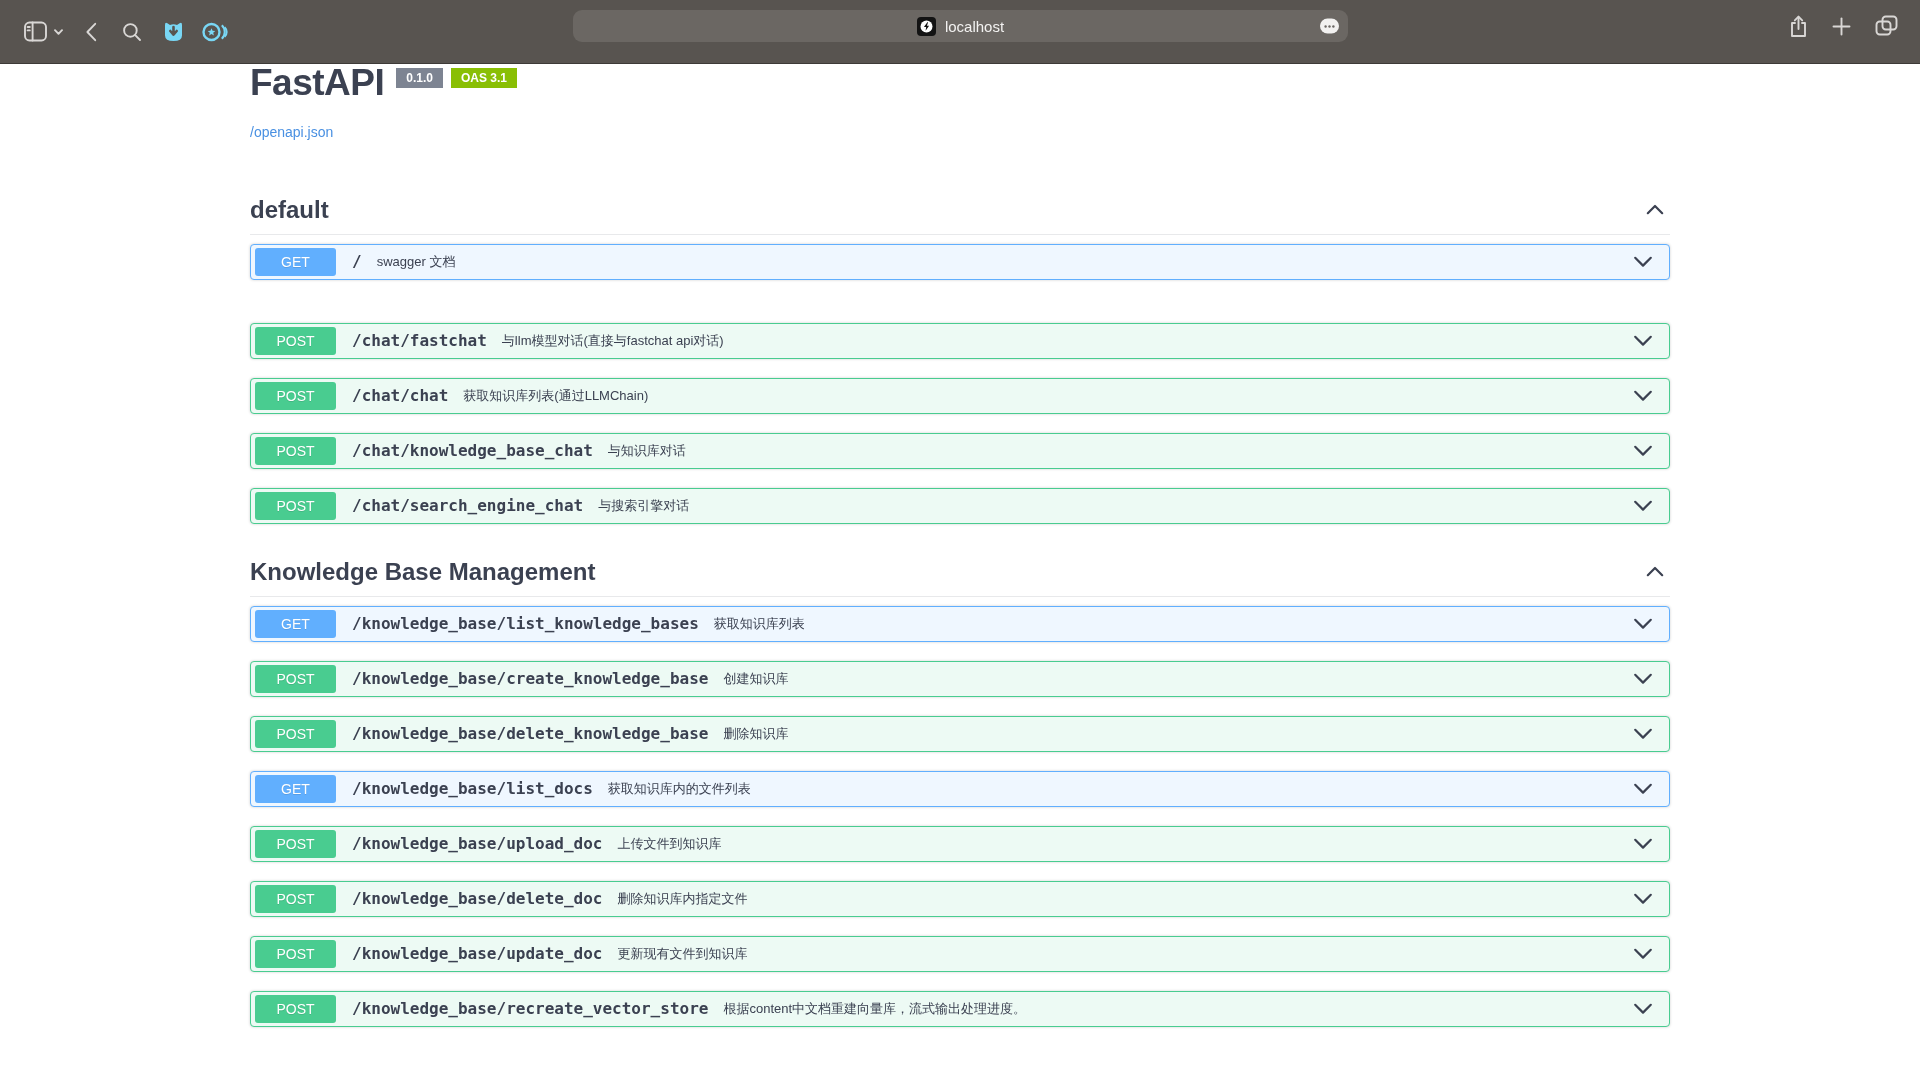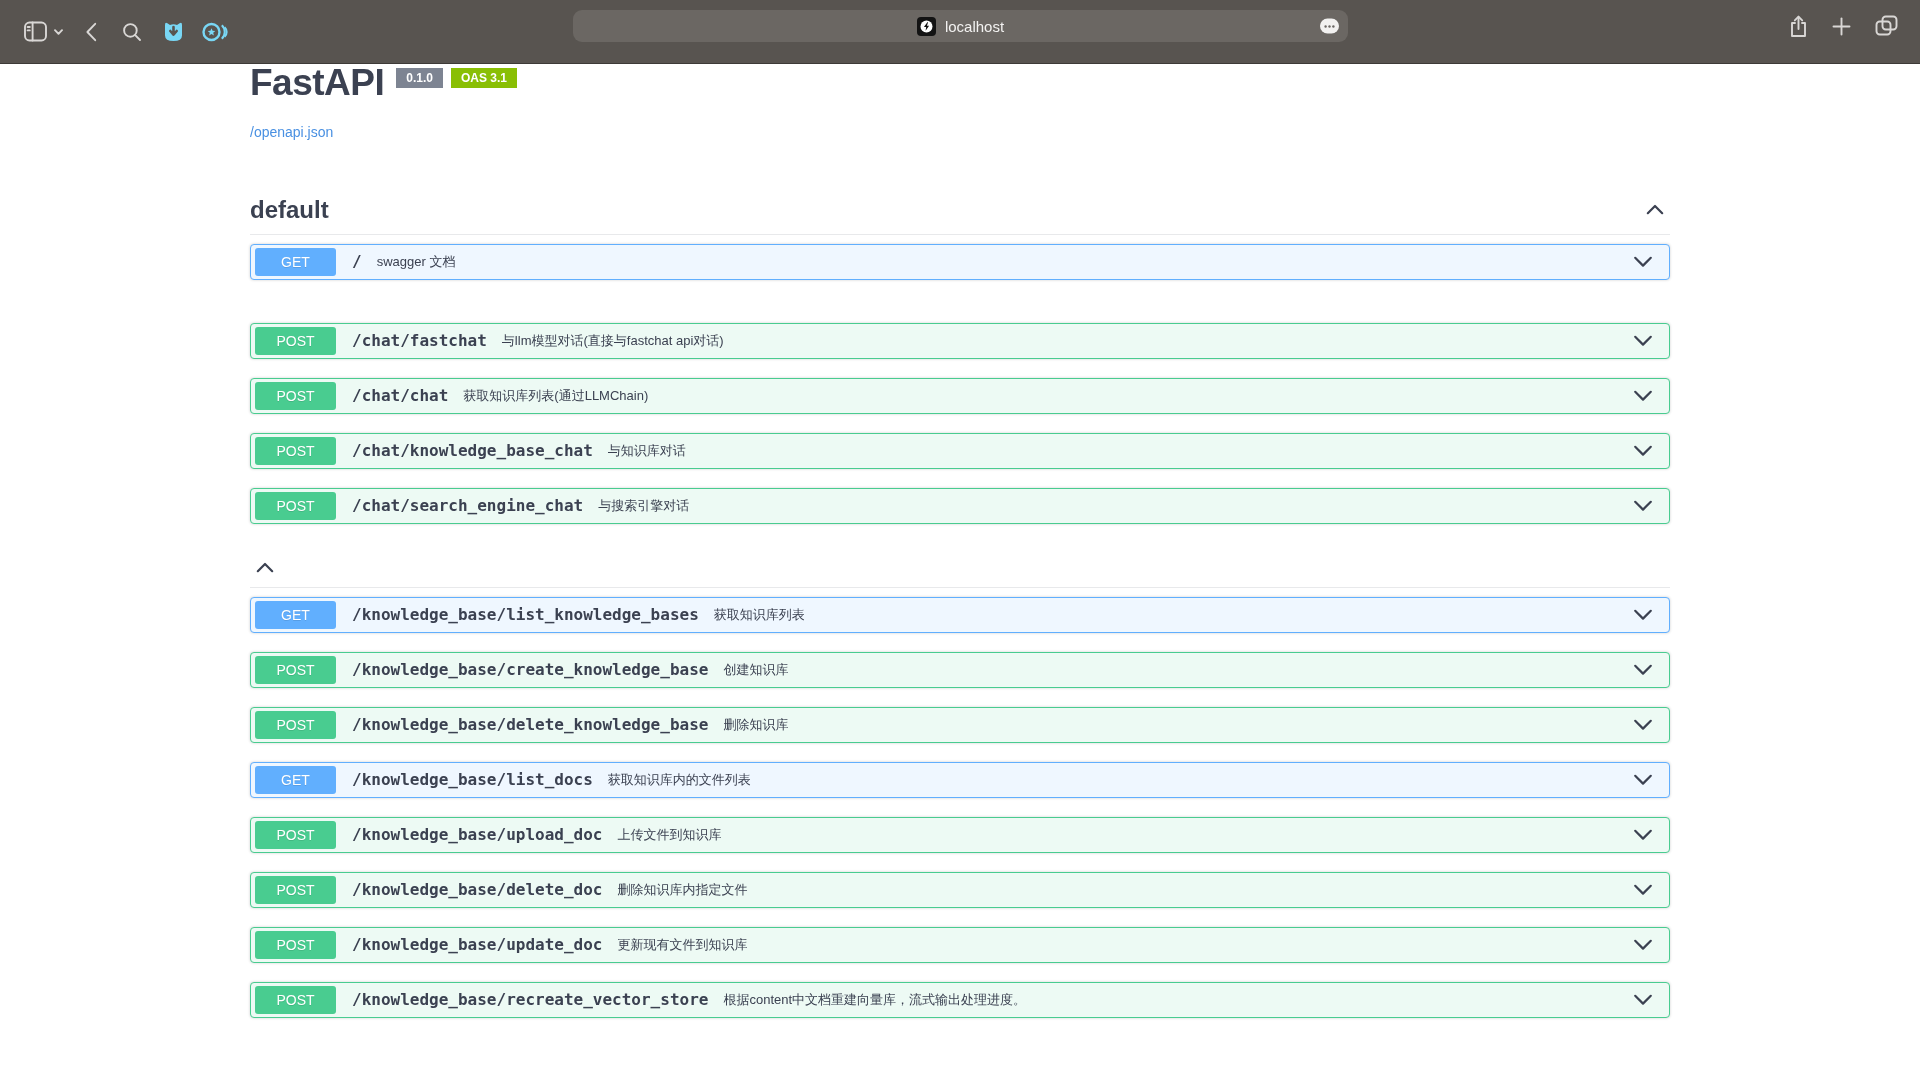--- a/index.html
+++ b/index.html
@@ -250,20 +250,21 @@
       <svg width="20" height="12" viewBox="0 0 20 12">
         <path d="M2.2 1.8 L10 9.6 L17.8 1.8" fill="none" stroke="#3b4151" stroke-width="2.2" stroke-linecap="round" stroke-linejoin="round"></path>
       </svg>
     </button>
   </div>
 </div>
   </div>
 
   <div class="section">
     <div class="section-header">
+      <span class="section-title">Knowledge Base Management</span>
       <button class="collapse-btn">
         <svg width="18" height="11" viewBox="0 0 18 11">
           <path d="M1.8 9.2 L9 2 L16.2 9.2" fill="none" stroke="#3b4151" stroke-width="2.2" stroke-linecap="round" stroke-linejoin="round"></path>
         </svg>
       </button>
     </div>
     <div class="endpoint-list">
   <div class="opblock get">
     <span class="method-badge">GET</span>
     <span class="ep-path">/knowledge_base/list_knowledge_bases</span>

